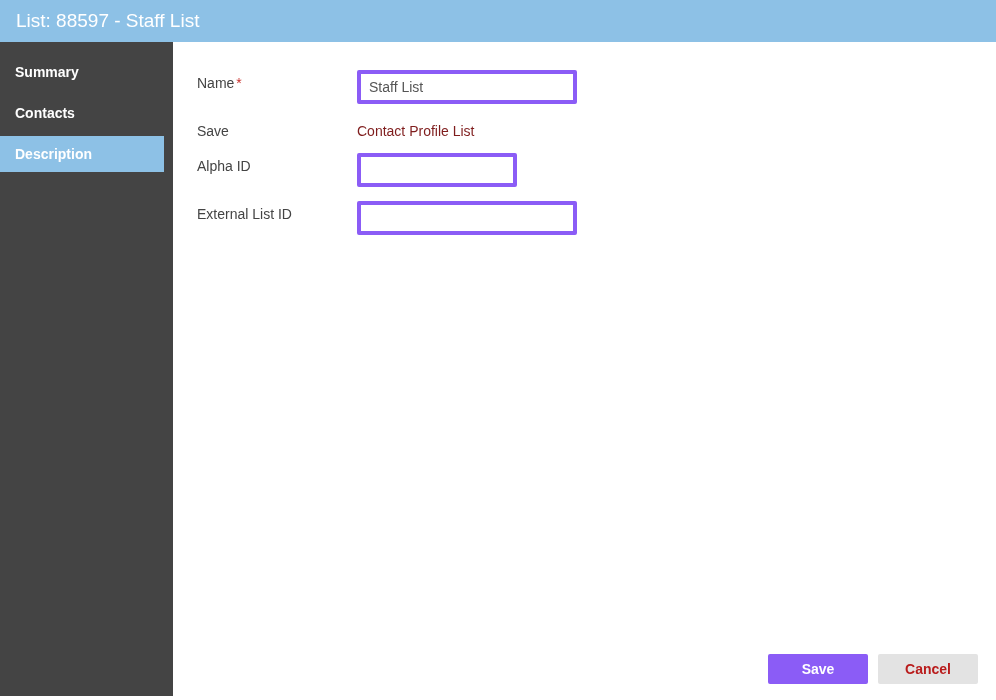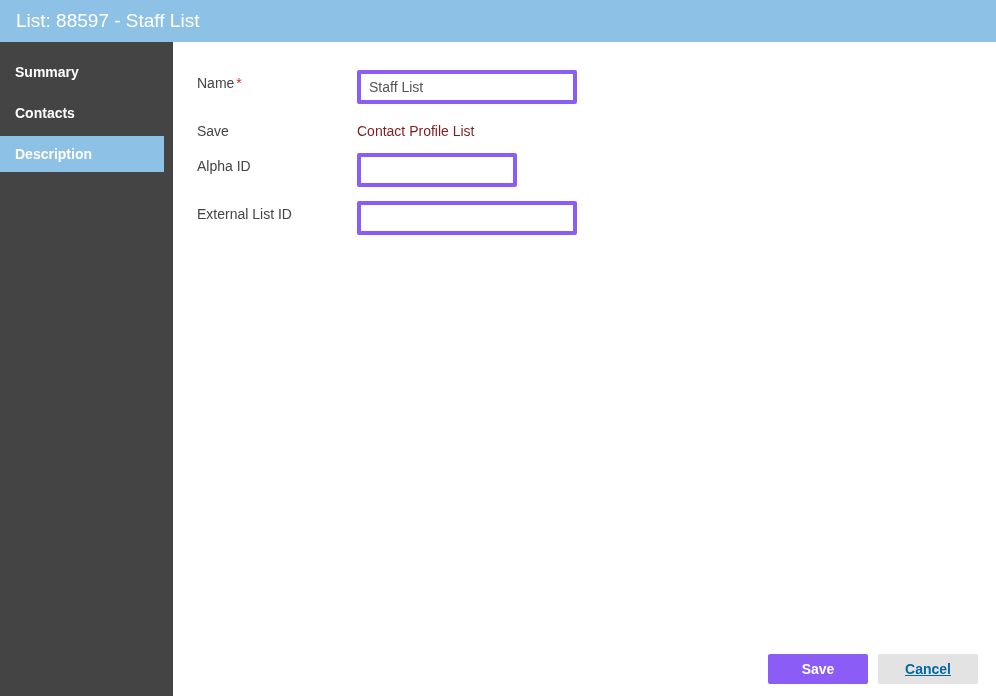--- a/index.html
+++ b/index.html
@@ -114,22 +114,21 @@
       font-weight: bold;
       cursor: pointer;
       text-align: center;
     }
     .btn-save {
       background: #8b5cf6;
       color: #fff;
     }
     .btn-cancel {
       background: #e3e3e3;
-      color: #0369a1;
-      text-decoration: underline;
+      color: #b91c1c;
     }
   </style>
 </head>
 <body>
 
 <div class="header">
   <span>List: 88597 - Staff List</span>
 </div>
 
 <div class="body">

